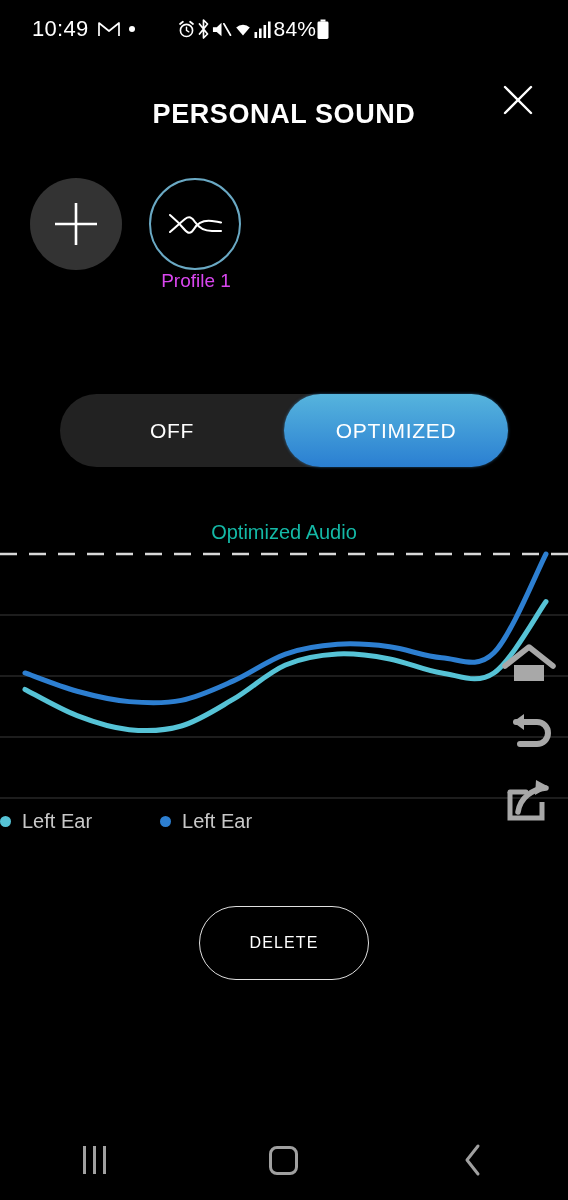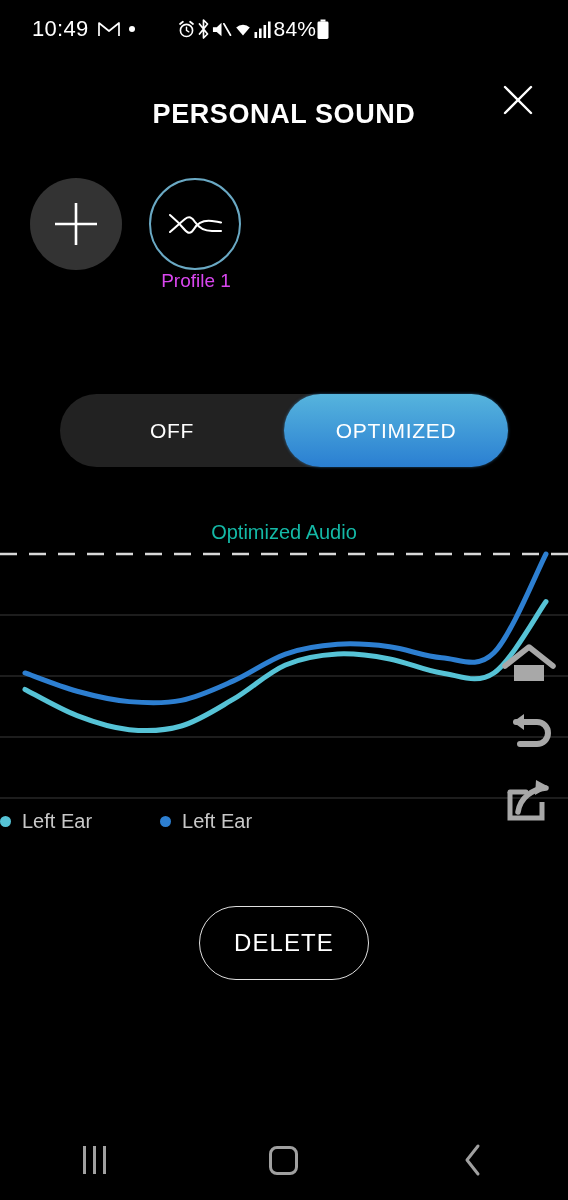--- a/index.html
+++ b/index.html
@@ -87,21 +87,21 @@
     display:flex; justify-content:flex-start; gap:68px; align-items:center;
   }
   .legend-item { display:flex; align-items:center; gap:11px; }
   .legend-dot { width:11px; height:11px; border-radius:50%; }
   .legend-label { color:#c8c8c8; font-size:20px; }
 
   
   .delete-btn {
     position:absolute; left:199px; top:906px; width:170px; height:74px;
     border:1px solid #e0e0e0; border-radius:37px; background:transparent;
-    color:#ffffff; font-size:24px; letter-spacing:1.1px;
+    color:#ffffff; font-size:16px; letter-spacing:1.1px;
     display:flex; align-items:center; justify-content:center; cursor:pointer;
   }
 
   
   .navbar {
     position:absolute; bottom:0; left:0; width:568px; height:80px;
     display:flex; align-items:center; justify-content:space-around;
   }
   .nav-btn { width:90px; height:60px; display:flex; align-items:center; justify-content:center; cursor:pointer; }
   .nav-recents { display:flex; gap:7px; }

